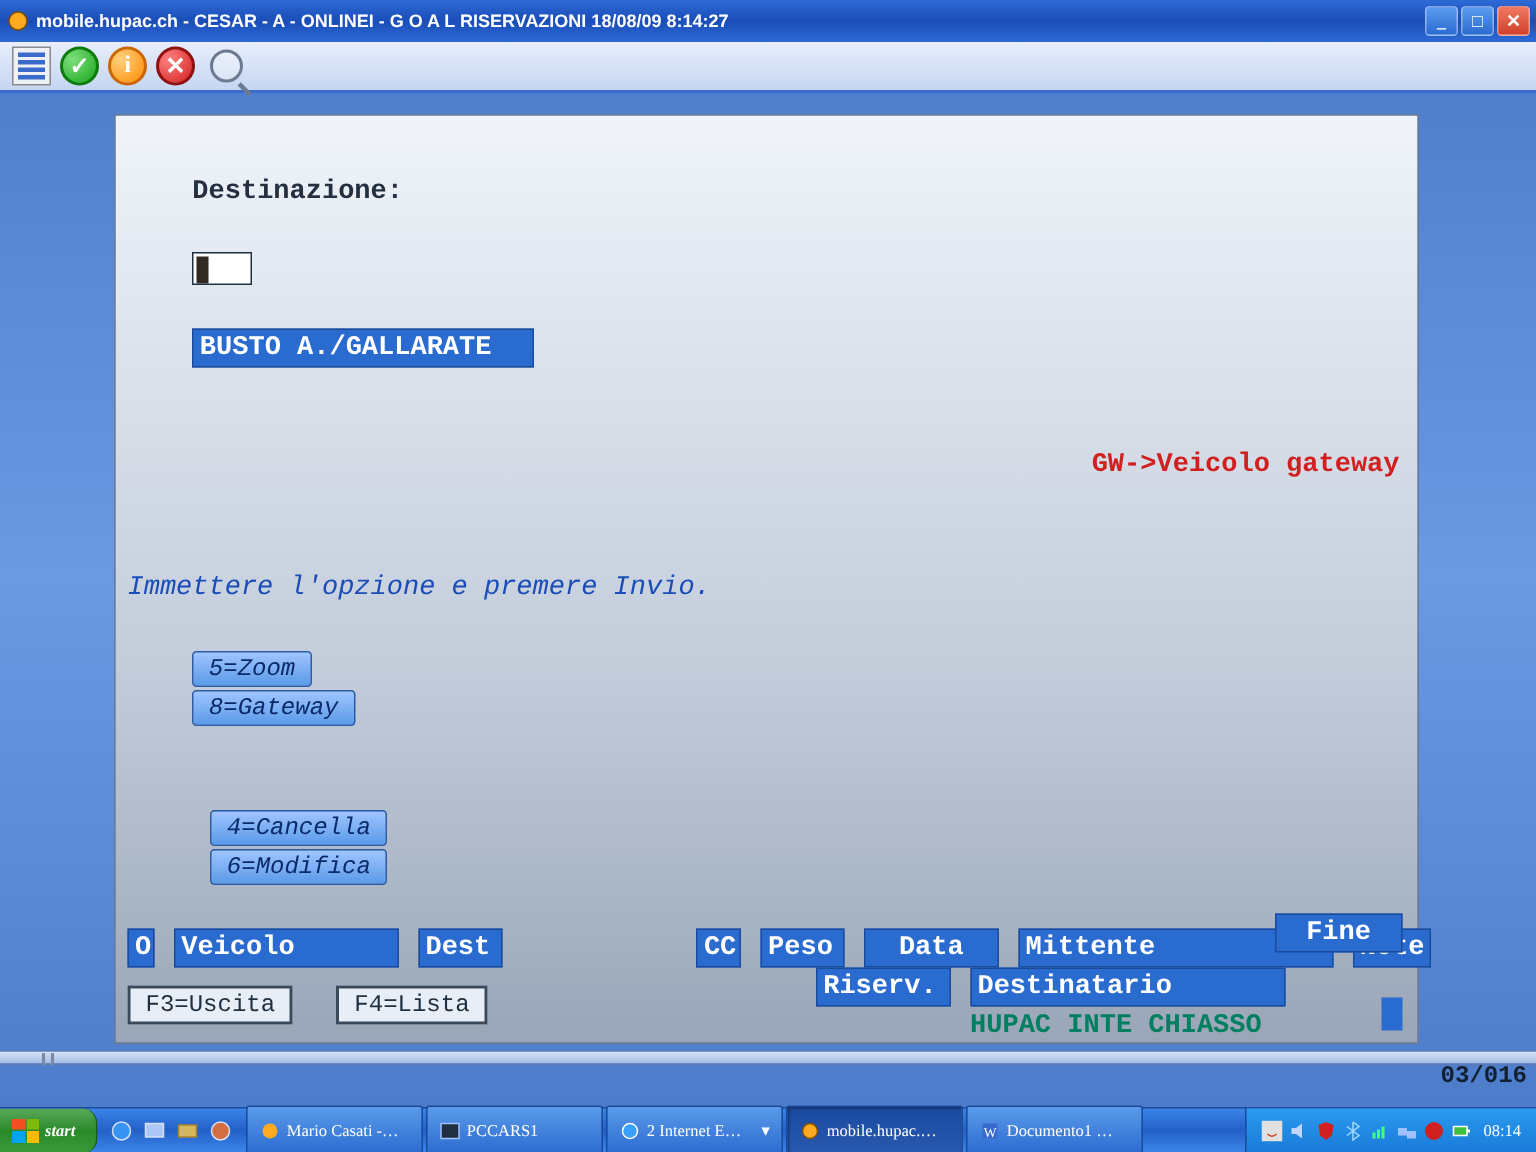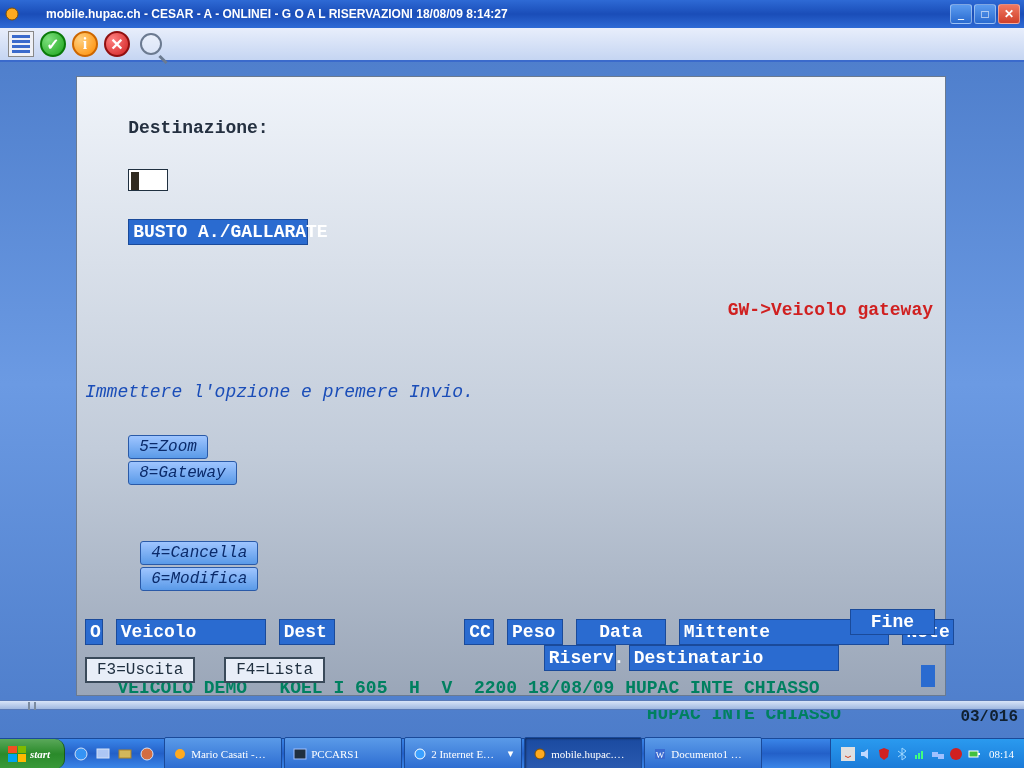--- a/index.html
+++ b/index.html
@@ -14,21 +14,20 @@
   .titlebar {
     height: 28px;
     background: linear-gradient(to bottom, #2e6ad5 0%, #1a4db8 50%, #2e6ad5 100%);
     display: flex;
     align-items: center;
     padding: 0 4px;
     color: white;
     font-family: Tahoma, sans-serif;
     font-size: 12px;
     font-weight: bold;
-    gap: 22px;
   }
   .titlebar-icon {
     width: 16px; height: 16px;
     margin-right: 4px;
     display:inline-block;
   }
   .titlebar-text { flex: 1; }
   .win-btns { display: flex; gap: 2px; }
   .win-btn {
     width: 22px; height: 20px;
@@ -191,21 +190,21 @@
   <div class="tb-mag"></div>
 </div>
 
 <div class="terminal">
 
   <div class="row">
     <span class="dark">Destinazione:</span>
     <span> </span>
     <span class="dest-input"></span>
     <span style="display:inline-block;width:370px;"></span>
-    <span class="hdr-cell" style="width:180px;text-align:left;">BUSTO A./GALLARATE</span>
+    <span class="hdr-cell" style="width:228px;text-align:left;">BUSTO A./GALLARATE</span>
   </div>
   <div class="row" style="text-align:right;padding-right:4px;">
     <span class="red">GW-&gt;Veicolo gateway</span>
   </div>
 
   <div style="height:30px;"></div>
 
   <div class="row italic">Immettere l'opzione e premere Invio.</div>
 
   <div class="row" style="margin-top:2px;">
@@ -224,25 +223,24 @@
     <span style="display:inline-block;width:106px;"></span>
     <span class="hdr-cell" style="width:30px;">CC</span>
     <span class="hdr-cell" style="width:56px;">Peso</span>
     <span class="hdr-cell" style="width:90px;text-align:center;">Data</span>
     <span class="hdr-cell" style="width:210px;text-align:left;">Mittente</span>
     <span class="hdr-cell" style="width:52px;">Note</span>
   </div>
 
   <div style="white-space:nowrap;">
     <span style="display:inline-block;width:448px;"></span>
-    <span class="hdr-cell" style="width:72px;text-align:left;">Riserv.</span>
+    <span class="hdr-cell" style="width:90px;text-align:left;">Riserv.</span>
     <span class="hdr-cell" style="width:210px;text-align:left;">Destinatario</span>
   </div>
 
-  <div class="row teal" style="white-space:pre;margin-top:4px;">   <span>VEICOLO DEMO</span>   <span>KOEL I 605</span>  <span>H</span>  <span>V</span>  <span>2200</span> <span>18/08/09</span> <span>HUPAC INTE CHIASSO</span></div>
   <div class="row teal" style="white-space:pre;">                                                    <span>HUPAC INTE CHIASSO</span></div>
 
   <div class="fine-btn">Fine</div>
 
   <div style="position:absolute;left:8px;bottom:12px;">
     <span class="fkey-btn">F3=Uscita</span>
     <span class="fkey-btn">F4=Lista</span>
   </div>
 
   <span class="cursor-block"></span>

